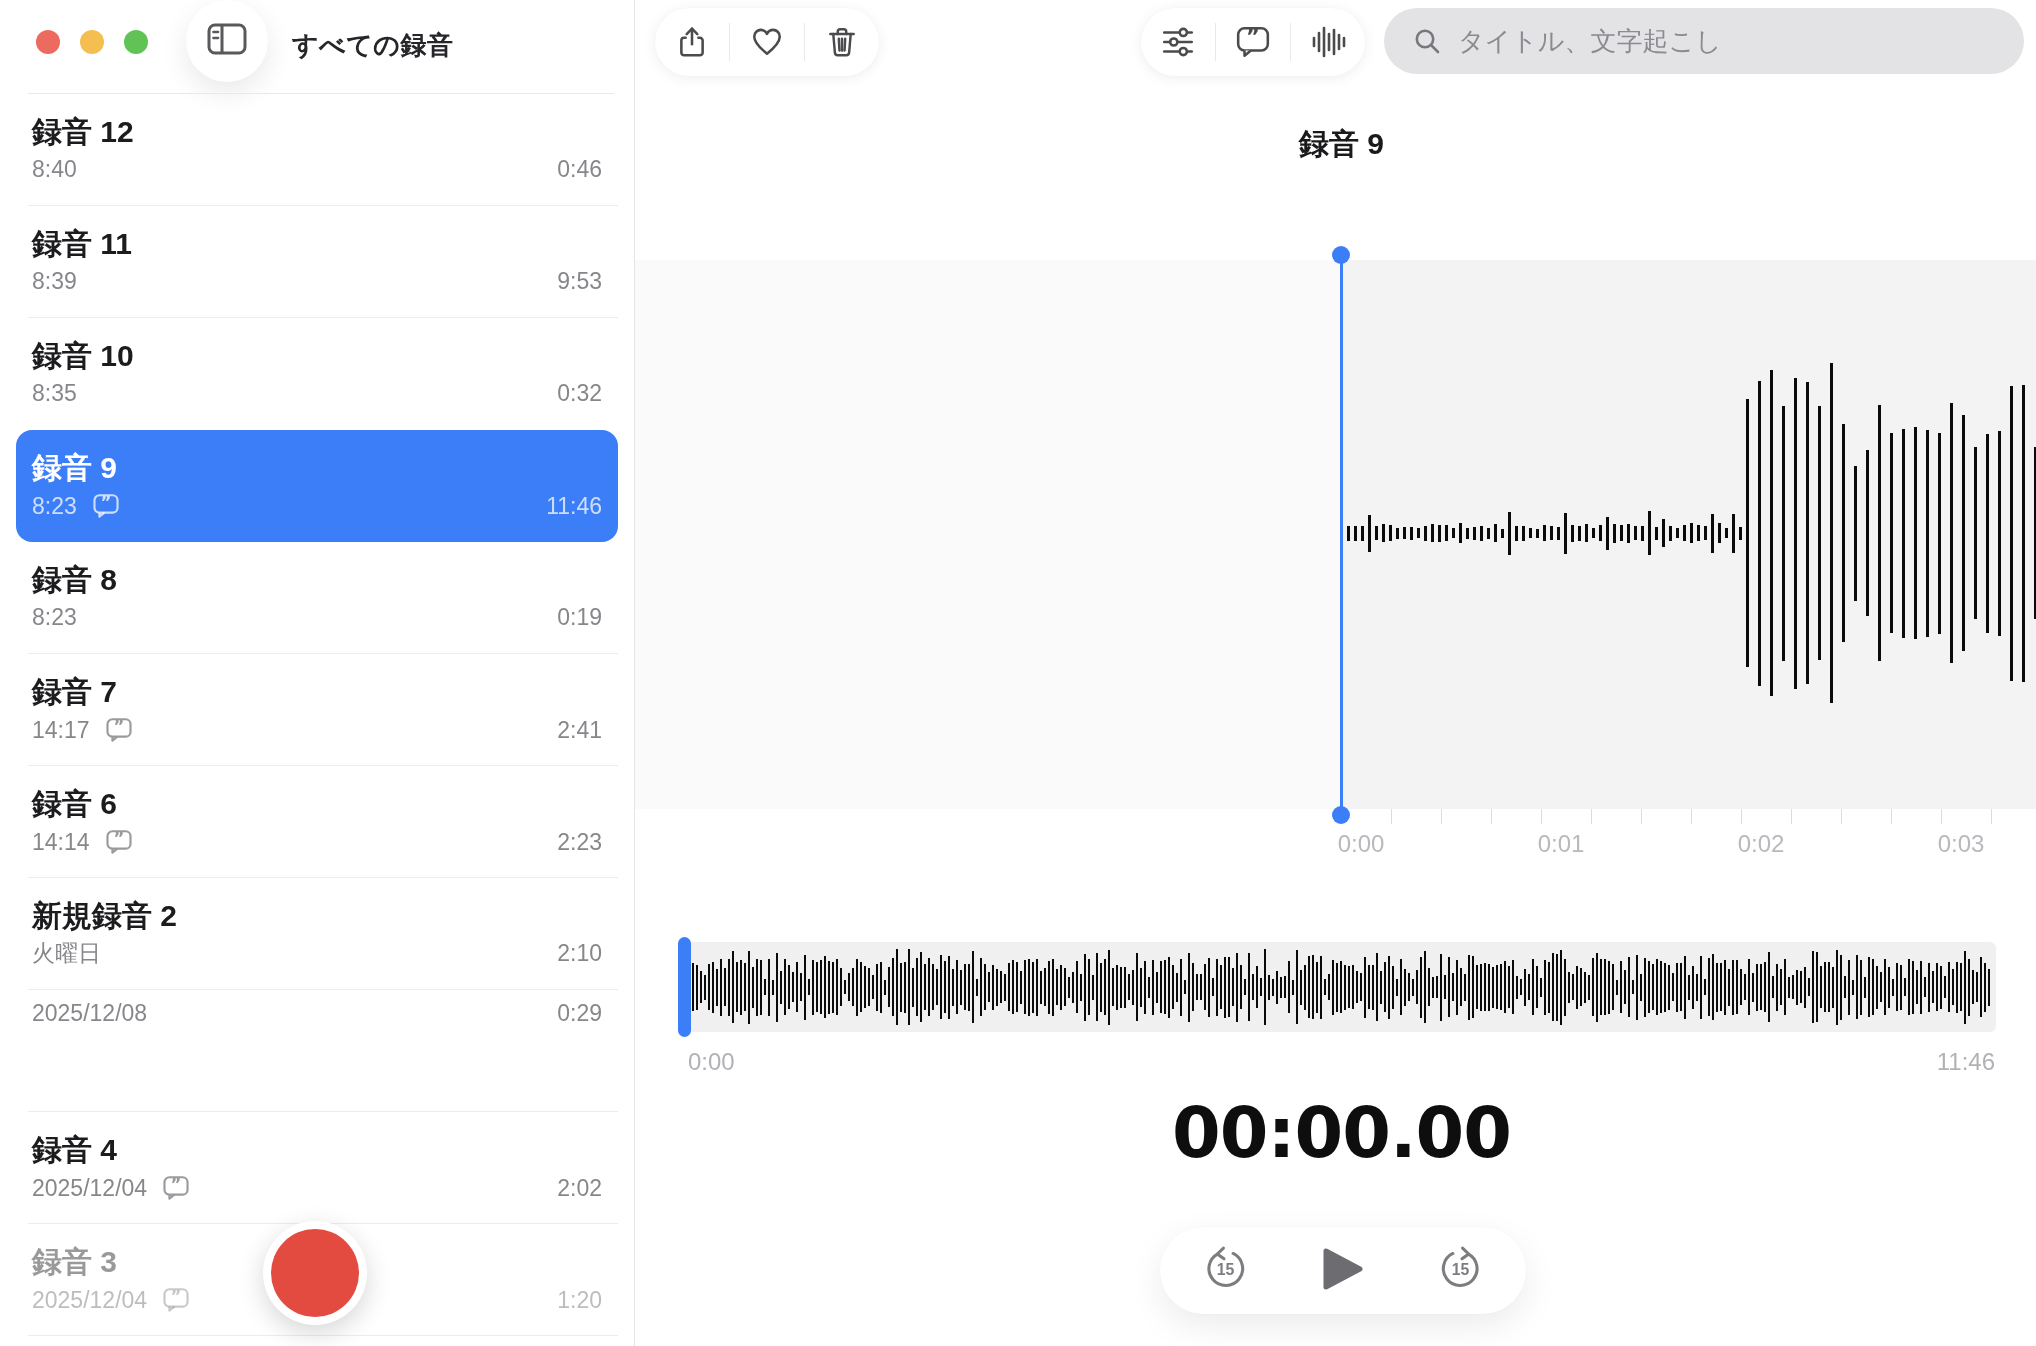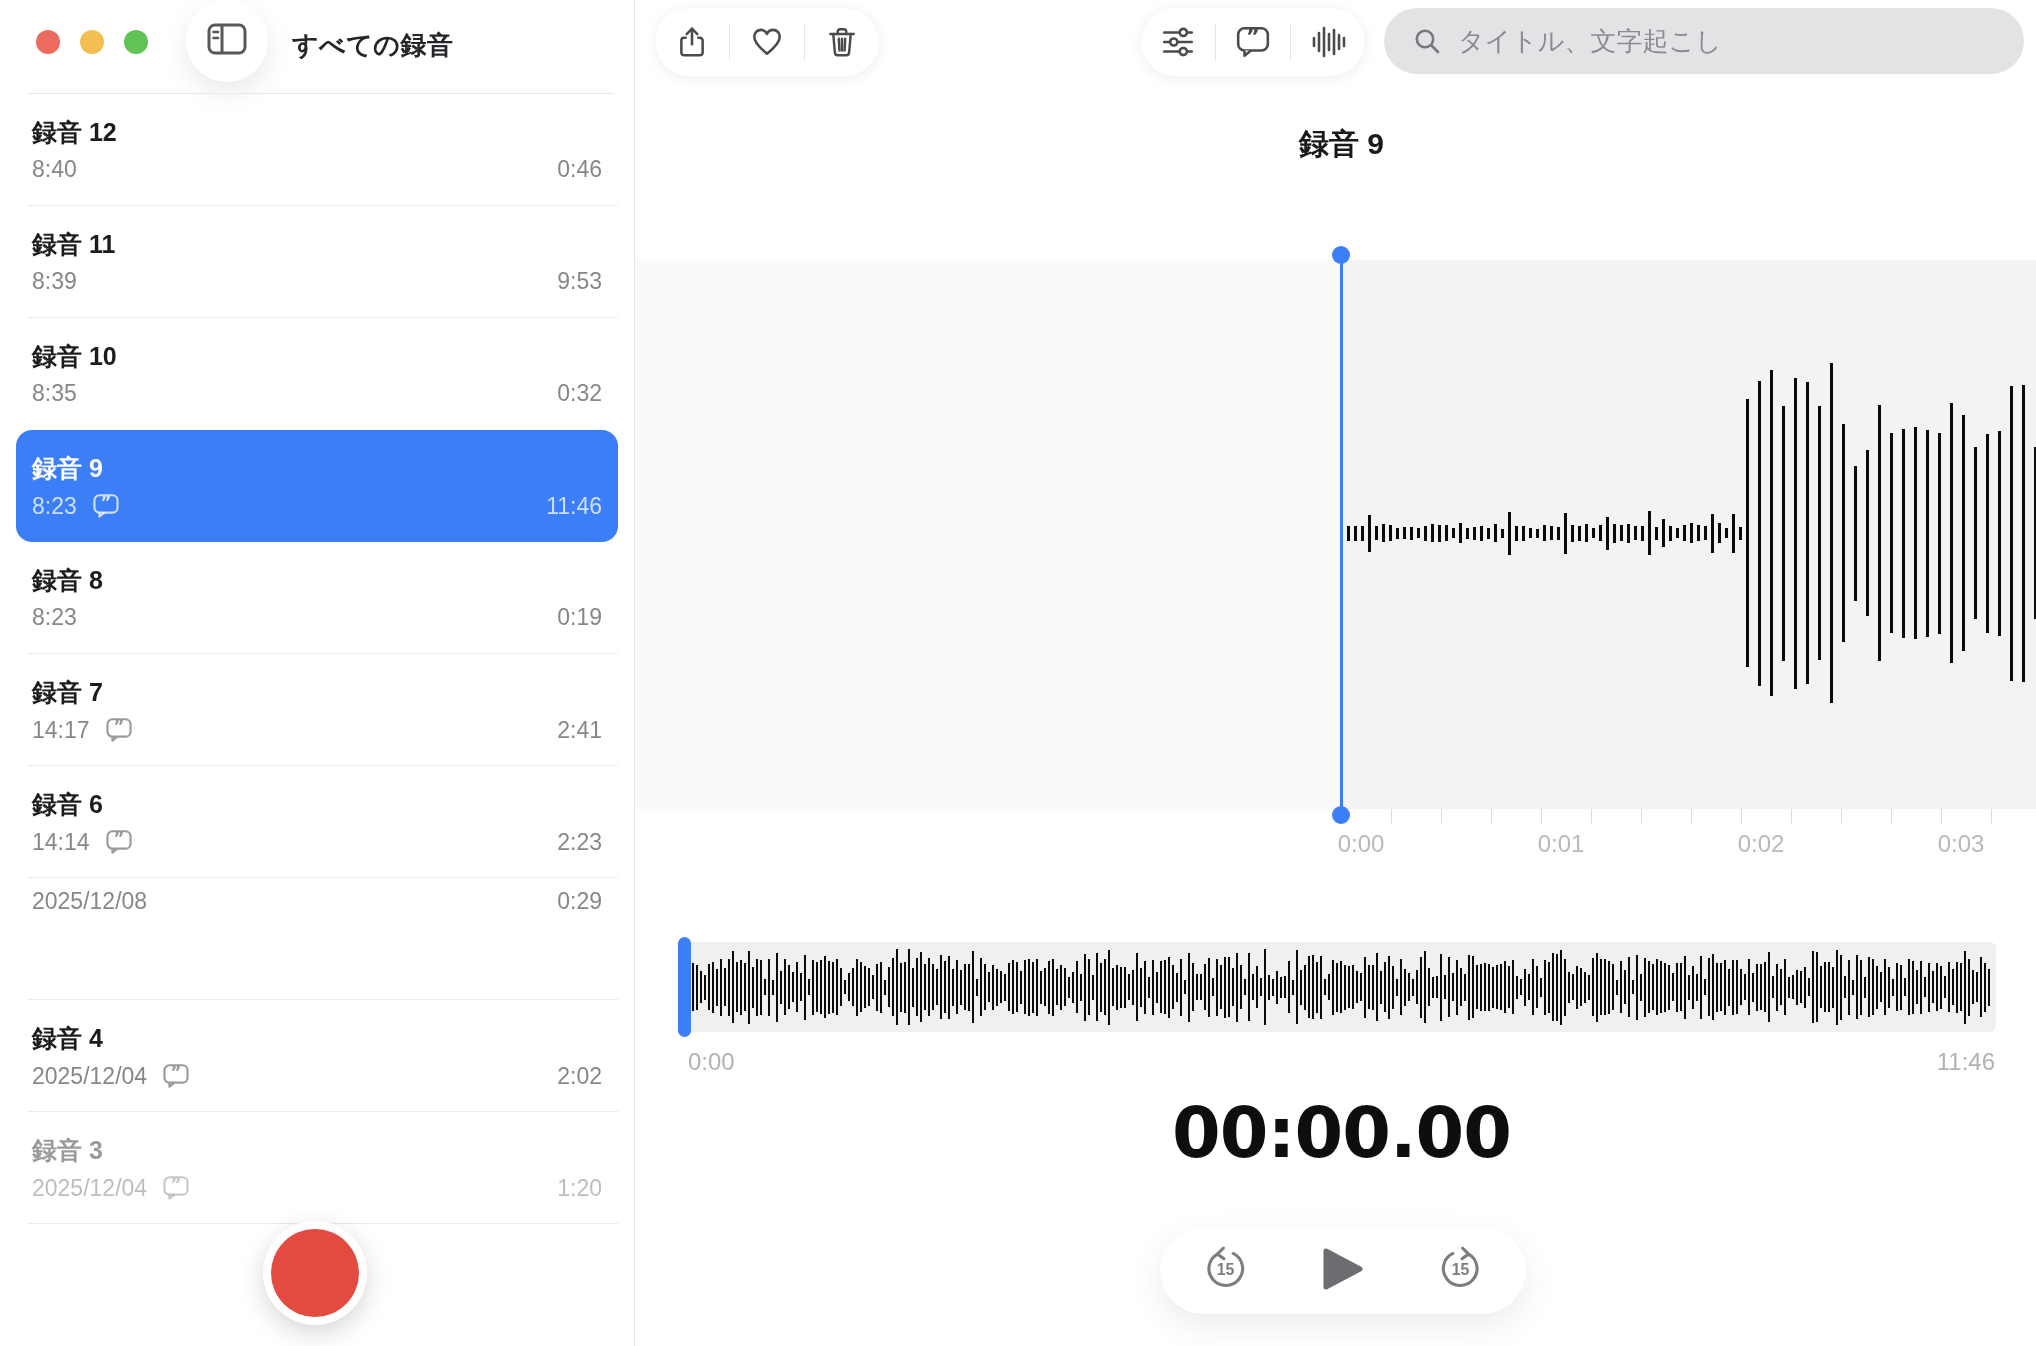--- a/index.html
+++ b/index.html
@@ -21,21 +21,21 @@
     background:#fff;box-shadow:0 10px 28px rgba(0,0,0,.09);display:flex;align-items:center;justify-content:center;}
   .sidebar-title{position:absolute;left:292px;top:28px;font-size:26px;font-weight:700;color:#26262a;letter-spacing:.5px;}
   .header-divider{position:absolute;top:93px;left:28px;right:20px;height:1px;background:#e9e9eb;}
 
   .rows{position:absolute;top:94px;left:0;right:0;}
   .row{position:relative;height:112px;margin:0 16px;padding:0 16px;box-sizing:border-box;border-radius:16px;}
   .row::after{content:'';position:absolute;left:12px;right:0;bottom:0;height:1px;background:#ececee;}
   .row.selected::after,.row.no-divider::after,.row:last-child::after{display:none;}
   .row:last-child::after{display:block;} 
   .row.selected{background:#3b7ef7;}
-  .row-title{padding-top:24px;font-size:25px;line-height:28px;font-weight:700;color:#1c1c1e;}
+  .row-title{padding-top:24px;font-size:30px;line-height:28px;font-weight:700;color:#1c1c1e;}
   .row-sub{margin-top:10px;display:flex;align-items:center;font-size:23px;line-height:26px;color:#87878b;}
   .row-dur{margin-left:auto;}
   .row .bubble{margin-left:14px;color:#9a9a9e;flex:none;}
   .row.selected .row-title{color:#fff;}
   .row.selected .row-sub{color:rgba(255,255,255,.75);}
   .row.selected .bubble{color:rgba(255,255,255,.75);}
   .row.faded .row-title{color:rgba(28,28,30,.45);}
   .row.faded .row-sub{color:rgba(135,135,139,.55);}
   .row.faded .bubble{color:rgba(154,154,158,.55);}
 
@@ -182,20 +182,28 @@
         <div class="row">
     <div class="row-title">録音 6</div>
     <div class="row-sub">
       <span class="row-time">14:14</span>
       <svg class="bubble" width="30" height="28" viewBox="0 0 34 34" fill="none" stroke="currentColor" stroke-width="2.6" stroke-linejoin="round">
         <rect x="3" y="4" width="28" height="21" rx="6"></rect>
         <path d="M9 25 v5 l6 -5"></path>
         <text x="17" y="19" text-anchor="middle" font-size="20" font-weight="bold" fill="currentColor" stroke="none" font-family="'DejaVu Sans',sans-serif">”</text>
       </svg>
       <span class="row-dur">2:23</span>
+    </div>
+  </div>
+        <div class="row">
+    <div class="row-title">新規録音 2</div>
+    <div class="row-sub">
+      <span class="row-time">火曜日</span>
+
+      <span class="row-dur">2:10</span>
     </div>
   </div>
         <div class="row">
     <div class="row-sub">
       <span class="row-time">2025/12/08</span>
 
       <span class="row-dur">0:29</span>
     </div>
   </div>
         <div class="row">

